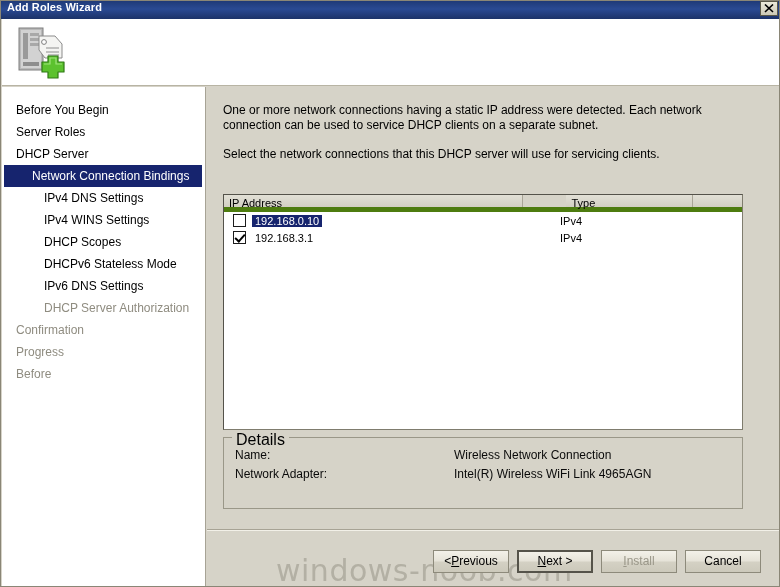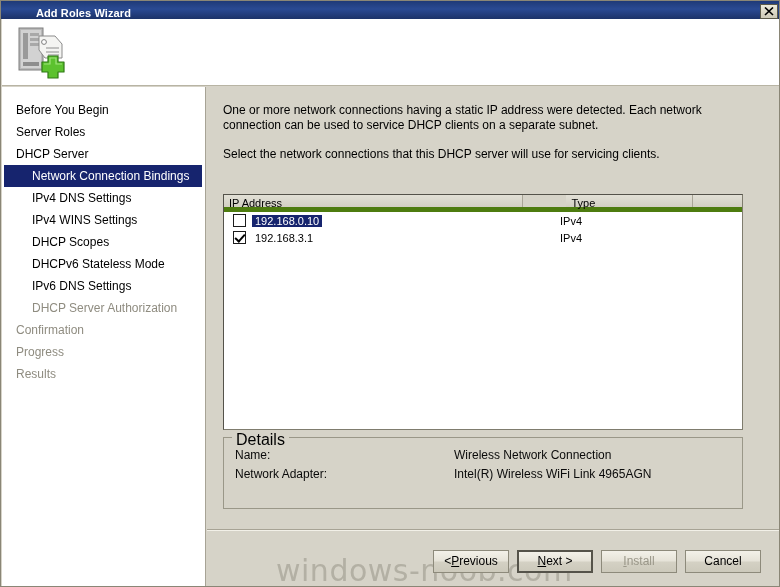--- a/index.html
+++ b/index.html
@@ -17,21 +17,21 @@
     background: #d6d3c8;
     border: 1px solid #8a8676;
     overflow: hidden;
   }
 
   
   #titlebar {
     position: absolute; left: 0; top: 0;
     width: 780px; height: 18px;
     background: linear-gradient(to bottom, #1f3a77 0%, #2a4a93 45%, #1c3268 100%);
-    display: flex; align-items: flex-end; padding-left: 29px;
+    display: flex; align-items: flex-start;
   }
   #titlebar-text {
     color: #ffffff;
     font-size: 11px;
     font-weight: bold;
     padding-left: 6px;
     letter-spacing: 0.1px;
     white-space: nowrap;
   }
   #titlebar-spacer { flex: 1; }
@@ -77,21 +77,21 @@
   }
   .nav-item {
     height: 22px;
     line-height: 22px;
     font-size: 12px;
     color: #000000;
     padding-left: 14px;
     white-space: nowrap;
     cursor: default;
   }
-  .nav-item.indent { padding-left: 30px; }
+  .nav-item.indent { padding-left: 42px; }
   .nav-item.disabled { color: #8f8c80; }
   .nav-item.selected {
     background: #16246e;
     color: #ffffff;
     margin-left: 2px;
     margin-right: 3px;
     padding-left: 28px;
   }
 
   
@@ -295,21 +295,21 @@
     <div class="nav-item">DHCP Server</div>
     <div class="nav-item indent selected">Network Connection Bindings</div>
     <div class="nav-item indent">IPv4 DNS Settings</div>
     <div class="nav-item indent">IPv4 WINS Settings</div>
     <div class="nav-item indent">DHCP Scopes</div>
     <div class="nav-item indent">DHCPv6 Stateless Mode</div>
     <div class="nav-item indent">IPv6 DNS Settings</div>
     <div class="nav-item indent disabled">DHCP Server Authorization</div>
     <div class="nav-item disabled">Confirmation</div>
     <div class="nav-item disabled">Progress</div>
-    <div class="nav-item disabled">Results</div>
+    <div class="nav-item disabled">Before</div>
   </div>
 
   <div id="main">
 
     <div id="intro">
       <p>One or more network connections having a static IP address were detected. Each network connection can be used to service DHCP clients on a separate subnet.</p>
       <p class="second">Select the network connections that this DHCP server will use for servicing clients.</p>
     </div>
 
     <div id="list-label"><u>N</u><span>etwork Connections:</span></div>

